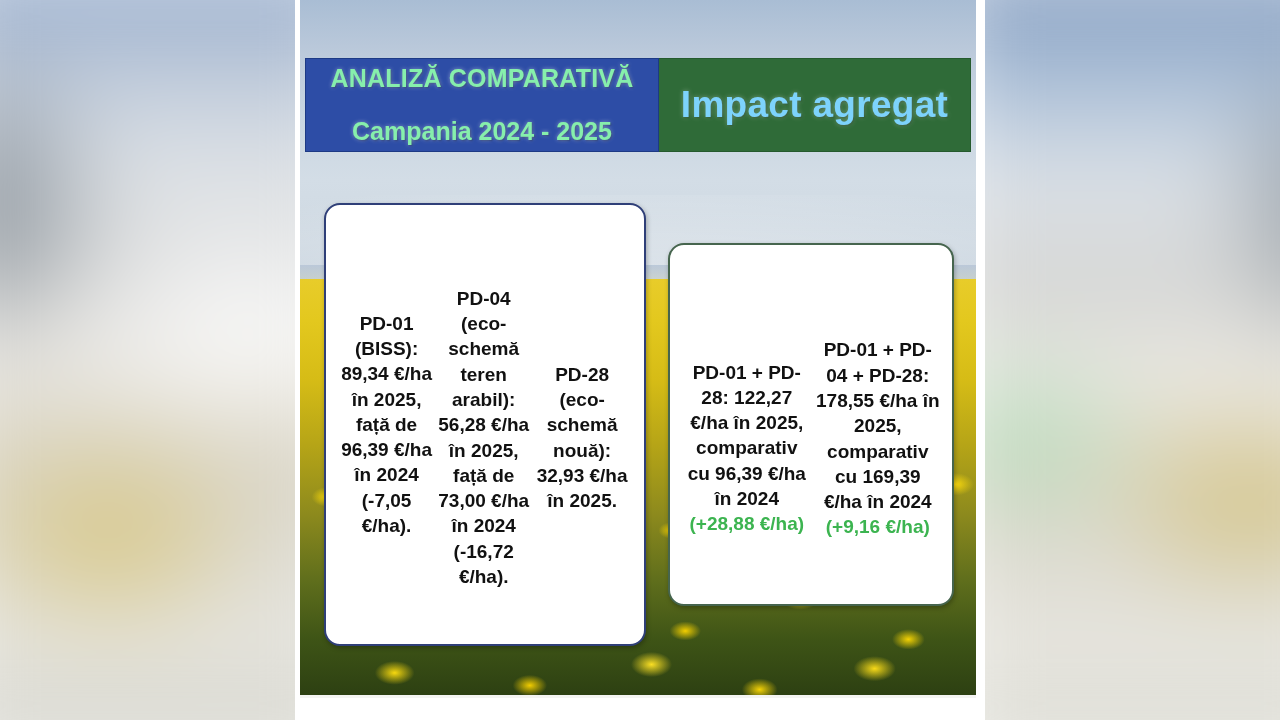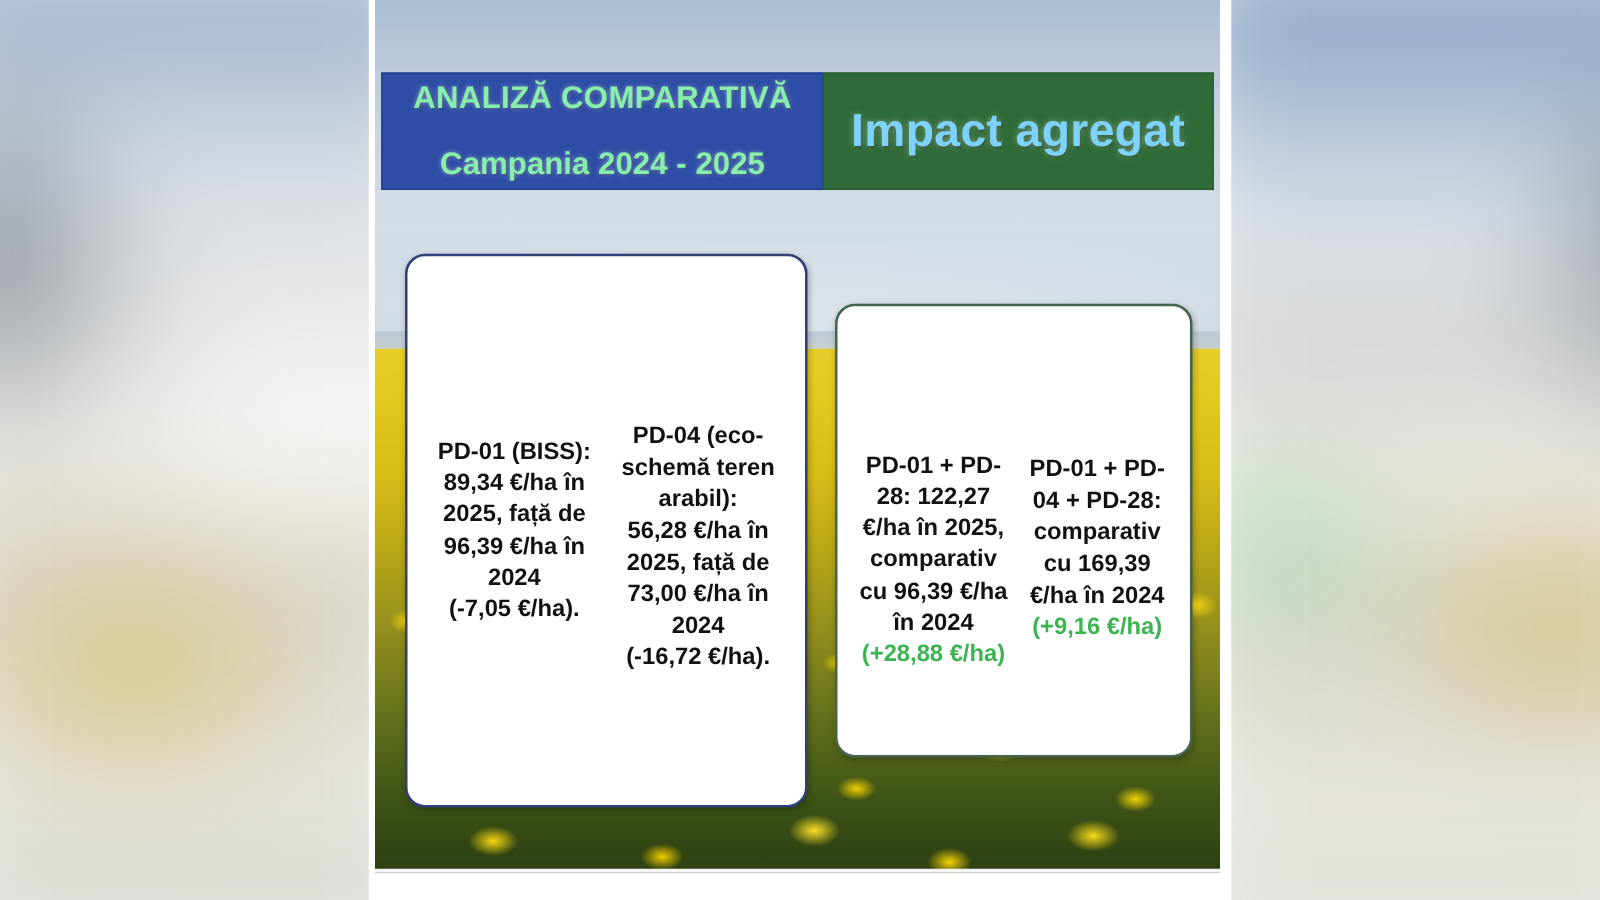--- a/index.html
+++ b/index.html
@@ -294,34 +294,39 @@
       </div>
 
       <div class="block">
         <div>PD-04 (eco-schemă teren</div>
         <div>arabil):</div>
         <div>56,28 €/ha în 2025, față de</div>
         <div>73,00 €/ha în 2024</div>
         <div>(-16,72 €/ha).</div>
       </div>
 
+      <div class="block">
+        <div>PD-28 (eco-schemă nouă):</div>
+        <div>32,93 €/ha în 2025.</div>
+      </div>
 
     </div>
 
     <div class="card card-right">
 
       <div class="block">
         <div>PD-01 + PD-28: 122,27</div>
         <div>€/ha în 2025, comparativ</div>
         <div>cu 96,39 €/ha în 2024</div>
         <div class="delta">(+28,88 €/ha)</div>
       </div>
 
       <div class="block">
         <div>PD-01 + PD-04 + PD-28:</div>
+        <div>178,55 €/ha în 2025,</div>
         <div>comparativ cu 169,39</div>
         <div>€/ha în 2024</div>
         <div class="delta">(+9,16 €/ha)</div>
       </div>
 
     </div>
 
     <div class="poster-foot"></div>
   </div>
 

